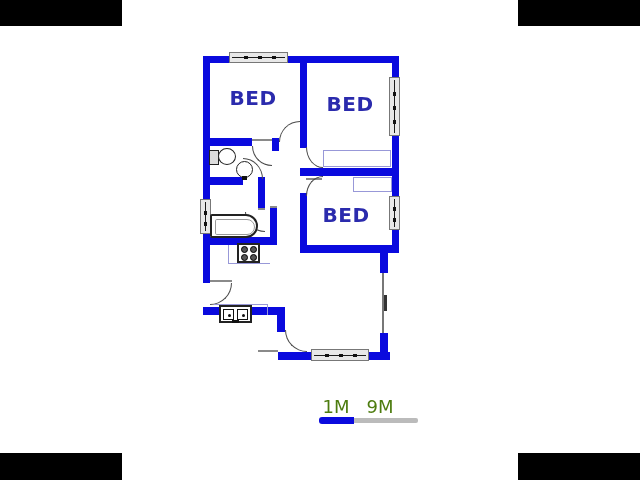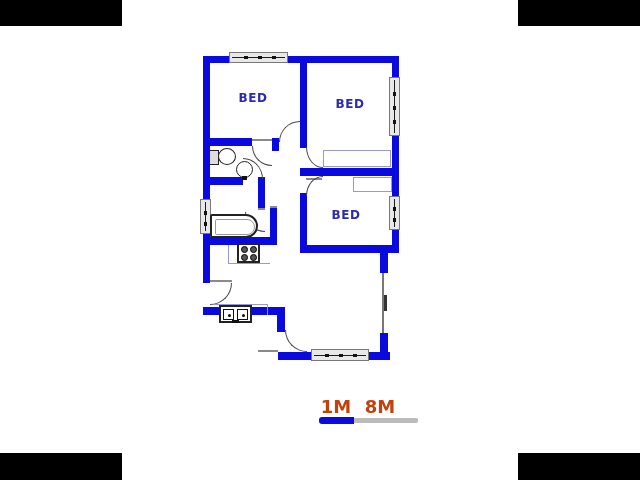--- a/index.html
+++ b/index.html
@@ -14,23 +14,23 @@
   .wtick{position:absolute;background:#111;}
   .thin{position:absolute;border:1px solid #9898d8;box-sizing:border-box;background:transparent;}
   .cline{position:absolute;background:#9898d8;}
   .header{position:absolute;background:#8a8a8a;}
   .arc{position:absolute;box-sizing:border-box;}
   .arc-bl{border-left:1.5px solid #4a4a4a;border-bottom:1.5px solid #4a4a4a;border-bottom-left-radius:100% 100%;}
   .arc-br{border-right:1.5px solid #4a4a4a;border-bottom:1.5px solid #4a4a4a;border-bottom-right-radius:100% 100%;}
   .arc-tl{border-left:1.5px solid #4a4a4a;border-top:1.5px solid #4a4a4a;border-top-left-radius:100% 100%;}
   .arc-tr{border-right:1.5px solid #4a4a4a;border-top:1.5px solid #4a4a4a;border-top-right-radius:100% 100%;}
   .fixture{position:absolute;background:#fff;border:2px solid #222;box-sizing:border-box;}
-  .room-label{position:absolute;font-weight:bold;font-size:12px;color:#2b2bad;
+  .room-label{position:absolute;font-weight:bold;font-size:20px;color:#2b2bad;
               text-align:center;letter-spacing:0.5px;line-height:20px;}
-  .scale-label{position:absolute;font-weight:bold;font-size:18px;color:#c2410c;
+  .scale-label{position:absolute;font-weight:normal;font-size:18px;color:#4d7c0f;
                text-align:center;line-height:20px;}
   .burner{position:absolute;width:7px;height:7px;border-radius:50%;background:#555;border:1px solid #000;box-sizing:border-box;}
   .sink-basin{position:absolute;width:11px;height:11px;border:1px solid #111;box-sizing:border-box;background:#fff;}
   .sink-dot{position:absolute;left:4px;top:4px;width:3px;height:3px;background:#111;border-radius:50%;}
 </style>
 </head>
 <body>
 
 <div class="screen">
 
@@ -145,18 +145,18 @@
       <div class="abs" style="left:11px;top:13px;width:7px;height:3px;background:#111;"></div>
     </div>
 
     <div class="room-label" style="left:223px;top:88px;width:60px;">BED</div>
     <div class="room-label" style="left:320px;top:94px;width:60px;">BED</div>
     <div class="room-label" style="left:316px;top:205px;width:60px;">BED</div>
   </div>
 
   <div class="abs" style="left:300px;top:390px;width:140px;height:45px;">
     <div class="scale-label" style="left:14px;top:7px;width:44px;">1M</div>
-    <div class="scale-label" style="left:58px;top:7px;width:44px;">8M</div>
+    <div class="scale-label" style="left:58px;top:7px;width:44px;">9M</div>
     <div class="abs" style="left:19px;top:27px;width:35px;height:7px;background:#0a0ade;border-radius:3px 0 0 3px;"></div>
     <div class="abs" style="left:54px;top:28px;width:64px;height:5px;background:#bbbbbb;border-radius:0 2px 2px 0;"></div>
   </div>
 
 </div>
 
 </body></html>

